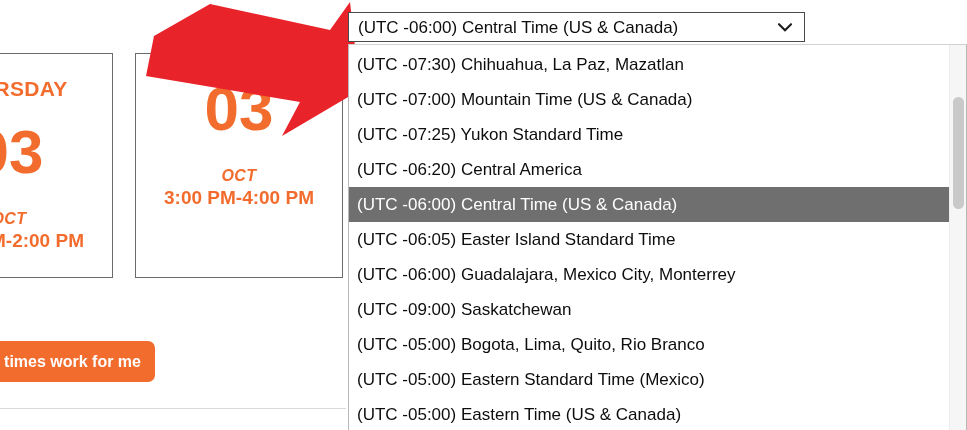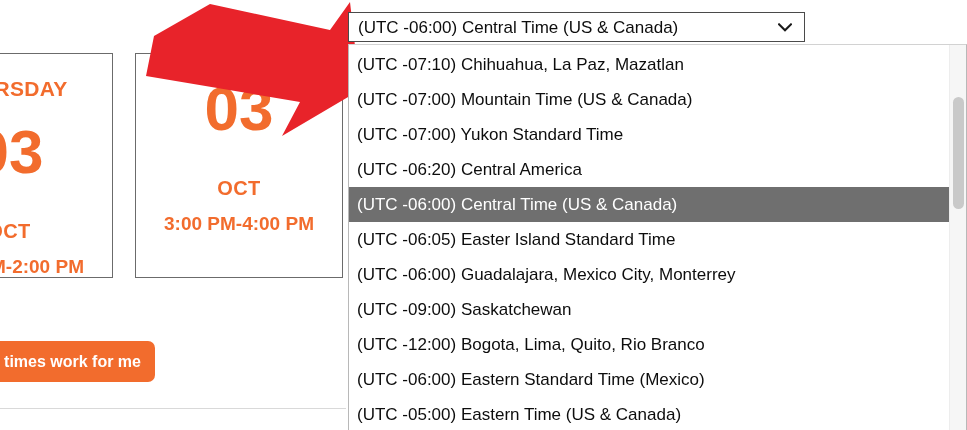--- a/index.html
+++ b/index.html
@@ -55,31 +55,32 @@
     white-space: nowrap;
   }
   .card-day {
     font-size: 62px;
     font-weight: 700;
     line-height: 1;
     margin-top: 22px;
     white-space: nowrap;
   }
   .card-month {
-    font-size: 20px;
+    font-size: 16px;
     font-weight: 700;
     letter-spacing: 0.4px;
-    margin-top: 38px;
-    line-height: 1;
-    white-space: nowrap;
+    margin-top: 28px;
+    line-height: 1;
+    white-space: nowrap;
+    font-style: italic;
   }
   .card-time {
     font-size: 19px;
     font-weight: 700;
-    margin-top: 16px;
+    margin-top: 4px;
     line-height: 1;
     white-space: nowrap;
   }
 
   
   #cta-button {
     position: absolute;
     left: -80px;
     top: 341px;
     width: 235px;
@@ -247,30 +248,30 @@
 
   <div id="timezone-select-box">
     <span id="timezone-select-value">(UTC -06:00) Central Time (US &amp; Canada)</span>
     <svg id="chevron-down-icon" viewBox="0 0 14 9">
       <path d="M1 1.3 L7 7.3 L13 1.3" stroke="#1a1a1a" stroke-width="2" fill="none" stroke-linecap="square"></path>
     </svg>
   </div>
 
   <div id="timezone-dropdown">
     <div id="dropdown-options">
-        <div class="dropdown-option">(UTC -07:10) Chihuahua, La Paz, Mazatlan</div>
+        <div class="dropdown-option">(UTC -07:30) Chihuahua, La Paz, Mazatlan</div>
         <div class="dropdown-option">(UTC -07:00) Mountain Time (US &amp; Canada)</div>
-        <div class="dropdown-option">(UTC -07:00) Yukon Standard Time</div>
+        <div class="dropdown-option">(UTC -07:25) Yukon Standard Time</div>
         <div class="dropdown-option">(UTC -06:20) Central America</div>
         <div class="dropdown-option selected">(UTC -06:00) Central Time (US &amp; Canada)</div>
         <div class="dropdown-option">(UTC -06:05) Easter Island Standard Time</div>
         <div class="dropdown-option">(UTC -06:00) Guadalajara, Mexico City, Monterrey</div>
         <div class="dropdown-option">(UTC -09:00) Saskatchewan</div>
-        <div class="dropdown-option">(UTC -12:00) Bogota, Lima, Quito, Rio Branco</div>
-        <div class="dropdown-option">(UTC -06:00) Eastern Standard Time (Mexico)</div>
+        <div class="dropdown-option">(UTC -05:00) Bogota, Lima, Quito, Rio Branco</div>
+        <div class="dropdown-option">(UTC -05:00) Eastern Standard Time (Mexico)</div>
         <div class="dropdown-option">(UTC -05:00) Eastern Time (US &amp; Canada)</div>
       </div>
     <div id="dropdown-scrollbar">
       <div id="dropdown-scroll-thumb"></div>
     </div>
   </div>
 
 </div>
 
 </body></html>

